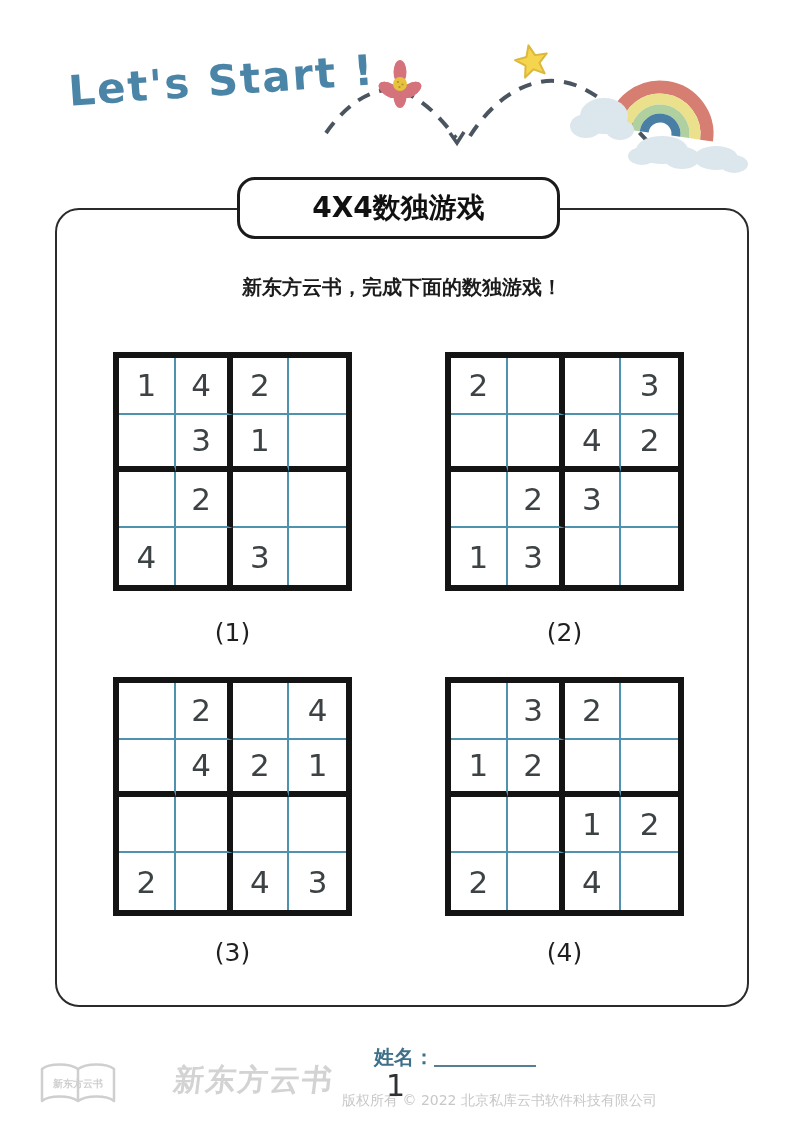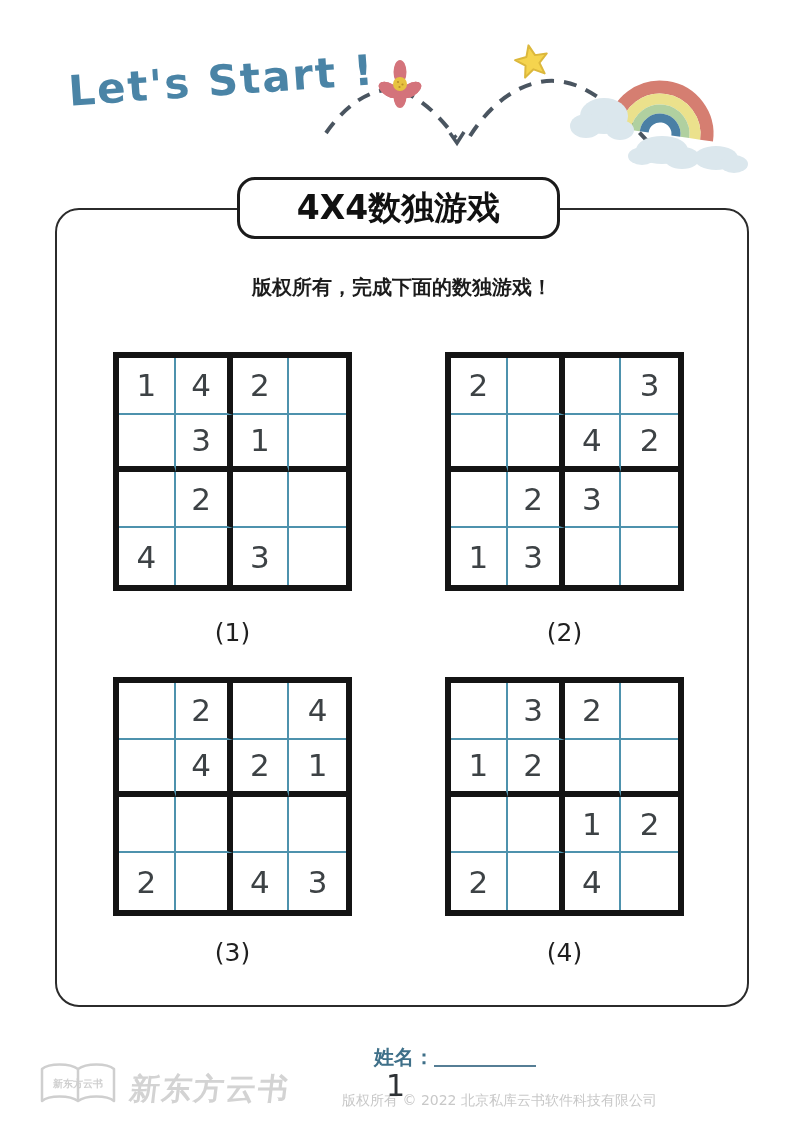--- a/index.html
+++ b/index.html
@@ -9,40 +9,40 @@
   
   .lets-start{position:absolute;left:68px;top:56px;font-size:42px;font-weight:800;
     color:#4a84a6;transform:rotate(-4deg);letter-spacing:2px;white-space:nowrap;}
   .decor-svg{position:absolute;left:318px;top:38px;}
 
   
   .big-frame{position:absolute;left:55px;top:208px;width:694px;height:799px;
     border:2px solid #2b2b2b;border-radius:24px;background:#fff;box-sizing:border-box;}
   .title-box{position:absolute;left:237px;top:177px;width:323px;height:62px;
     border:3px solid #1b1b1b;border-radius:18px;background:#fff;z-index:2;box-sizing:border-box;
-    display:flex;align-items:center;justify-content:center;font-size:33px;font-weight:600;color:#111;}
+    display:flex;align-items:center;justify-content:center;font-size:28px;font-weight:600;color:#111;}
   .instruction{position:absolute;left:55px;top:274px;width:694px;text-align:center;
     font-size:20px;font-weight:600;color:#1c1c1c;z-index:2;}
 
   
   .sgrid{position:absolute;width:239px;height:239px;border:6px solid #141414;background:#fff;
     box-sizing:border-box;display:grid;grid-template-columns:repeat(4,1fr);grid-template-rows:repeat(4,1fr);z-index:2;}
   .cell{display:flex;align-items:center;justify-content:center;font-size:31px;color:#3d4245;box-sizing:border-box;}
   .cell.c0,.cell.c2{border-right:2px solid #4e92ad;}
   .cell.c1{border-right:6px solid #141414;}
   .cell.r0,.cell.r2{border-bottom:2px solid #4e92ad;}
   .cell.r1{border-bottom:6px solid #141414;}
   .glabel{position:absolute;width:239px;text-align:center;font-size:25px;color:#1f1f1f;z-index:2;}
 
   
   .field{position:absolute;font-size:20px;font-weight:700;color:#3f7089;white-space:nowrap;}
   .uline{display:inline-block;border-bottom:2px solid #567e95;transform:translateY(3px);}
   .page-num{position:absolute;left:386px;top:1068px;font-size:30px;color:#2e3235;z-index:3;}
   .copyright{position:absolute;left:342px;top:1092px;font-size:14px;font-weight:500;color:#c8c8c8;white-space:nowrap;}
-  .logo{position:absolute;left:36px;top:1060px;display:flex;align-items:flex-end;color:#d2d2d2;}
+  .logo{position:absolute;left:36px;top:1060px;display:flex;align-items:flex-start;color:#d2d2d2;gap:44px;}
   .logo-book{position:relative;width:84px;height:50px;}
   .logo-book-label{position:absolute;left:4px;top:17px;width:76px;text-align:center;
     font-size:10px;font-weight:700;color:#cfcfcf;letter-spacing:0;}
   .logo-text{font-size:30px;font-weight:800;color:#d3d3d3;transform:skewX(-7deg);
     letter-spacing:2px;margin-left:10px;white-space:nowrap;}
 </style>
 </head>
 <body>
 
 <div class="page">
@@ -89,21 +89,21 @@
       <ellipse cx="324" cy="118" rx="14" ry="9"></ellipse>
       <ellipse cx="398" cy="120" rx="22" ry="12"></ellipse>
       <ellipse cx="416" cy="126" rx="14" ry="9"></ellipse>
     </g>
   </svg>
 
   <div class="big-frame"></div>
   <div class="title-box">
     <span>4X4数独游戏</span>
   </div>
-  <div class="instruction">版权所有，完成下面的数独游戏！</div>
+  <div class="instruction">新东方云书，完成下面的数独游戏！</div>
 
   <div class="sgrid" style="left:113px;top:352px">
     <div class="cell c0 r0">1</div>
     <div class="cell c1 r0">4</div>
     <div class="cell c2 r0">2</div>
     <div class="cell c3 r0"></div>
     <div class="cell c0 r1"></div>
     <div class="cell c1 r1">3</div>
     <div class="cell c2 r1">1</div>
     <div class="cell c3 r1"></div>

